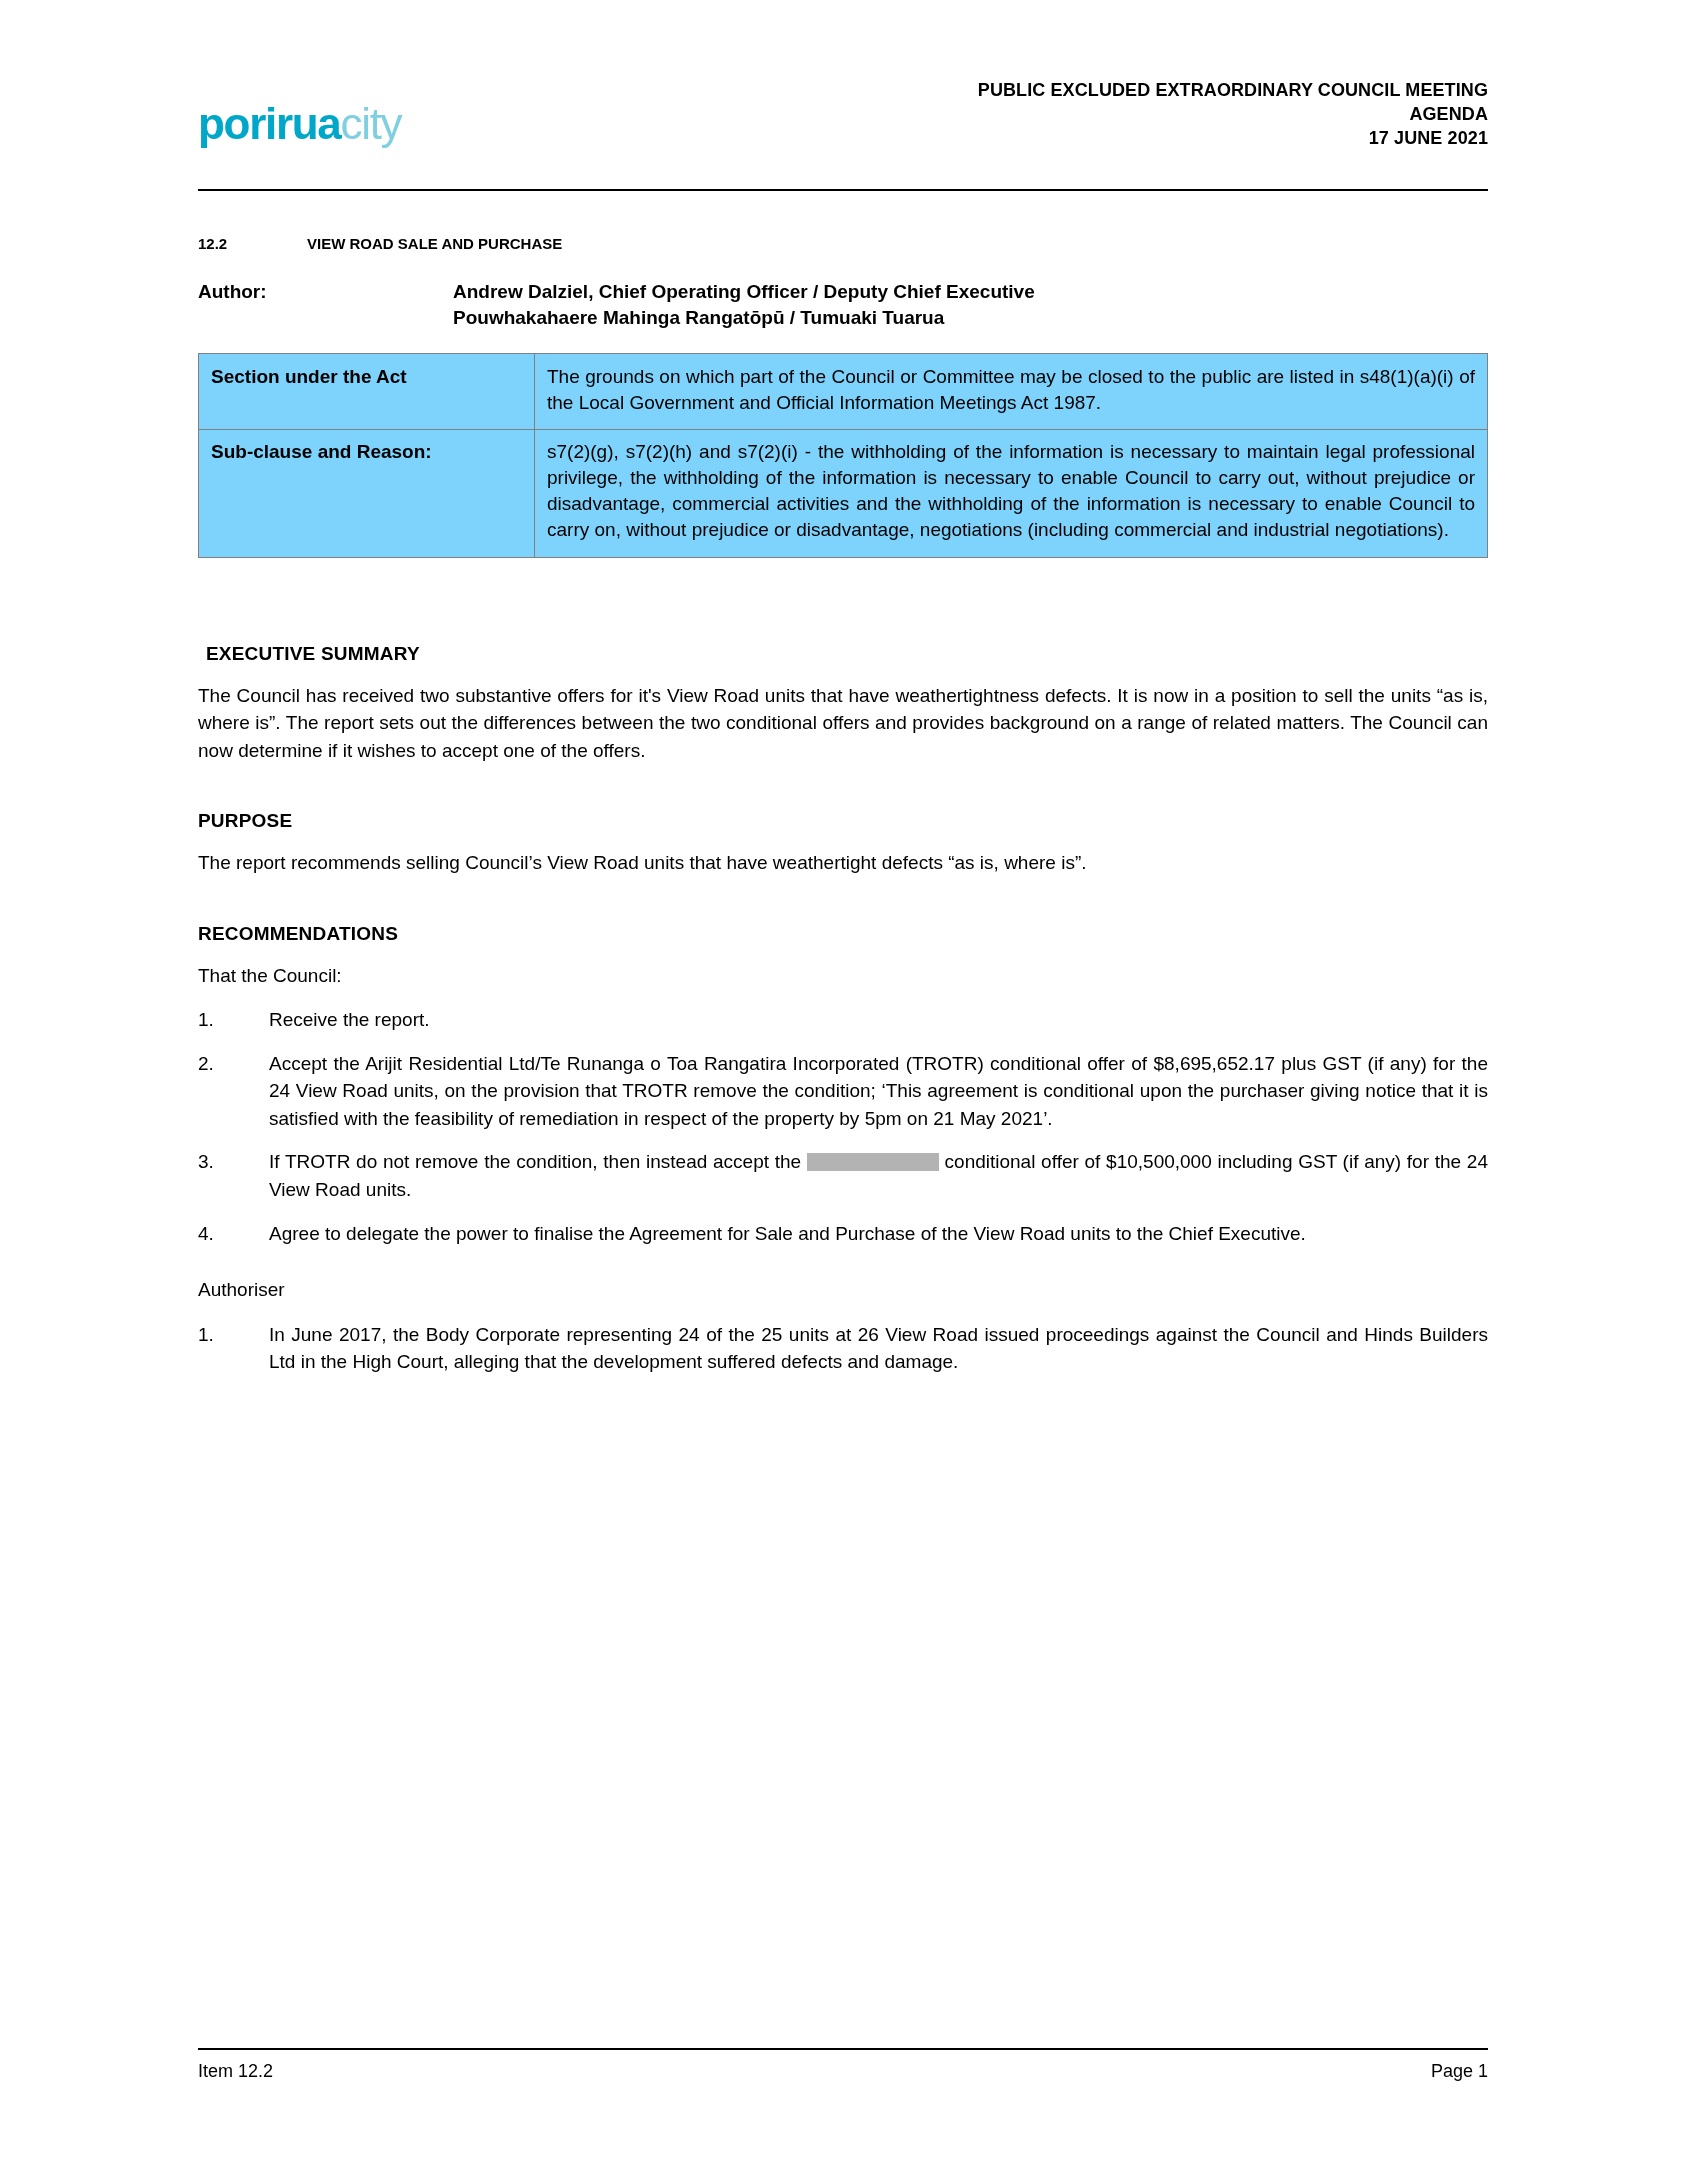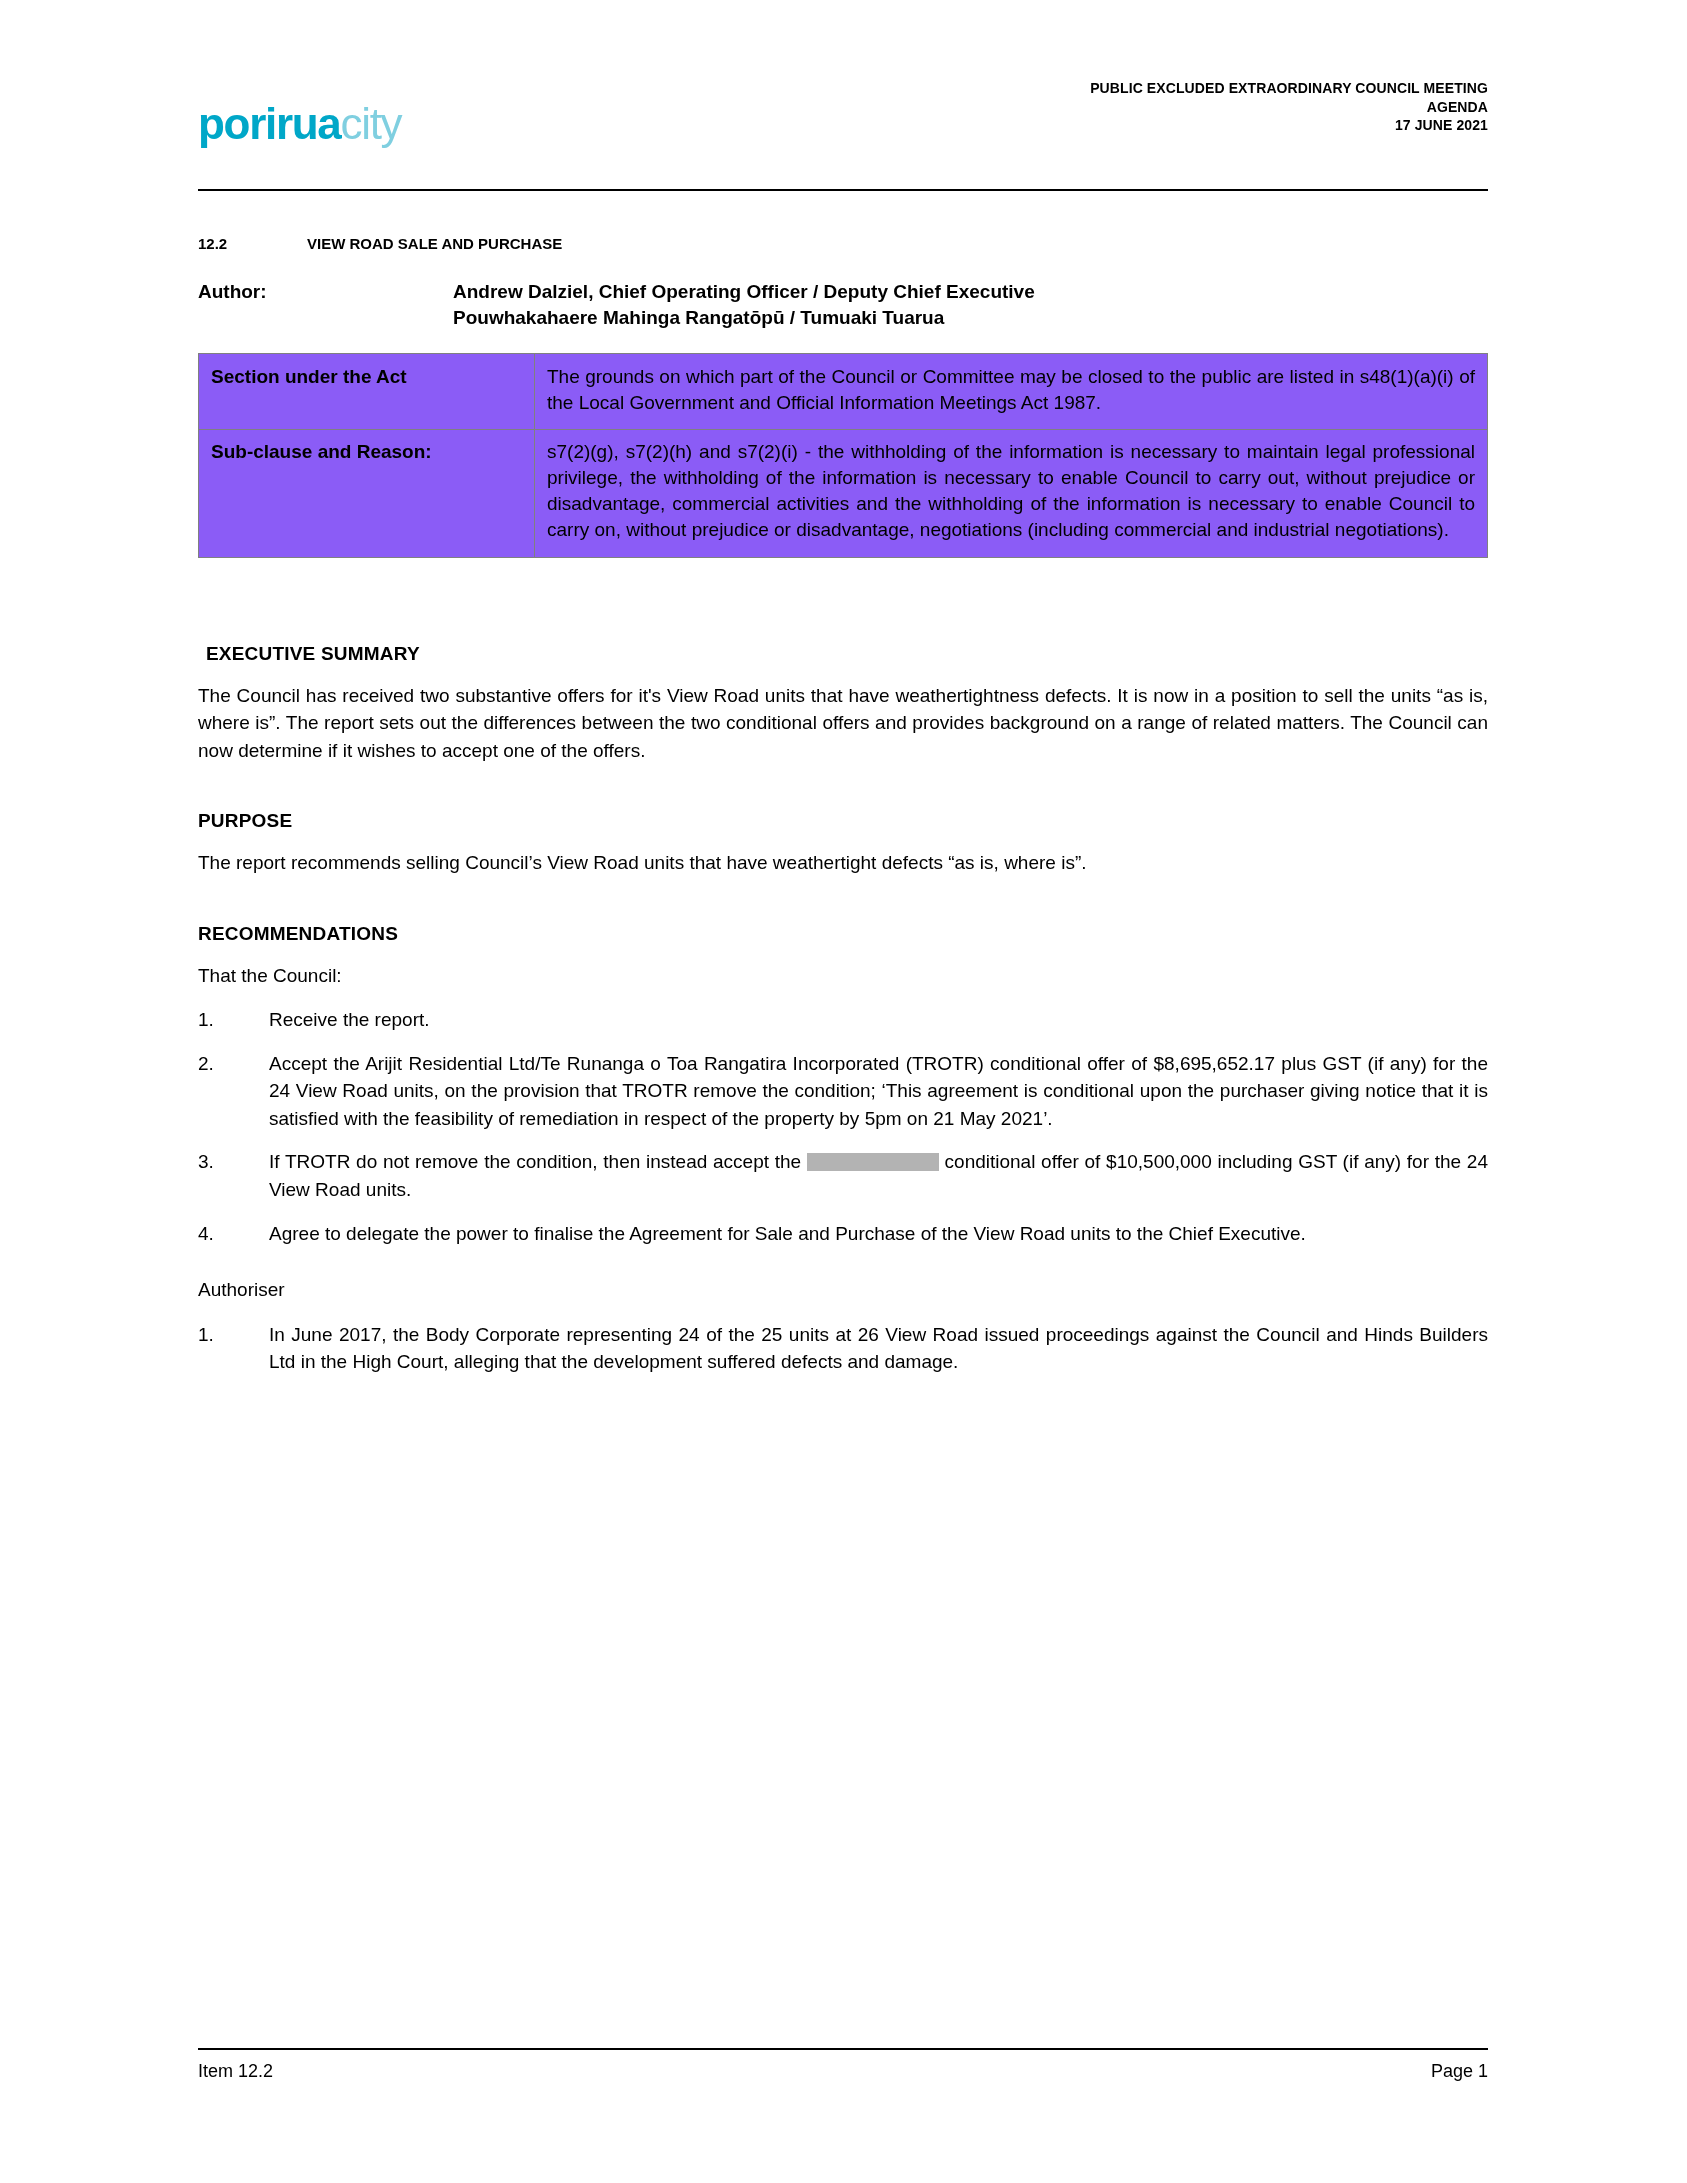--- a/index.html
+++ b/index.html
@@ -41,21 +41,21 @@
     color: #00a7c8;
     font-weight: bold;
   }
   .logo .city {
     color: #7fcfe0;
     font-weight: normal;
   }
   .header-title {
     text-align: right;
     font-weight: bold;
-    font-size: 14px;
+    font-size: 18px;
     line-height: 1.33;
     letter-spacing: 0.1px;
   }
   .header-rule {
     position: absolute;
     left: 198px;
     top: 189px;
     width: 1290px;
     border-bottom: 2px solid #000000;
   }
@@ -92,21 +92,21 @@
     width: 1290px;
     margin-top: 21px;
     table-layout: fixed;
   }
   table.grounds td {
     border: 1.3px solid #808080;
     vertical-align: top;
     padding: 9.3px 12px 13.2px 12px;
     font-size: 19px;
     line-height: 1.37;
-    background: #8b5cf6;
+    background: #7dd3fc;
   }
   table.grounds td.lbl {
     width: 311px;
     font-weight: bold;
   }
   table.grounds td.val {
     text-align: justify;
   }
 
   

